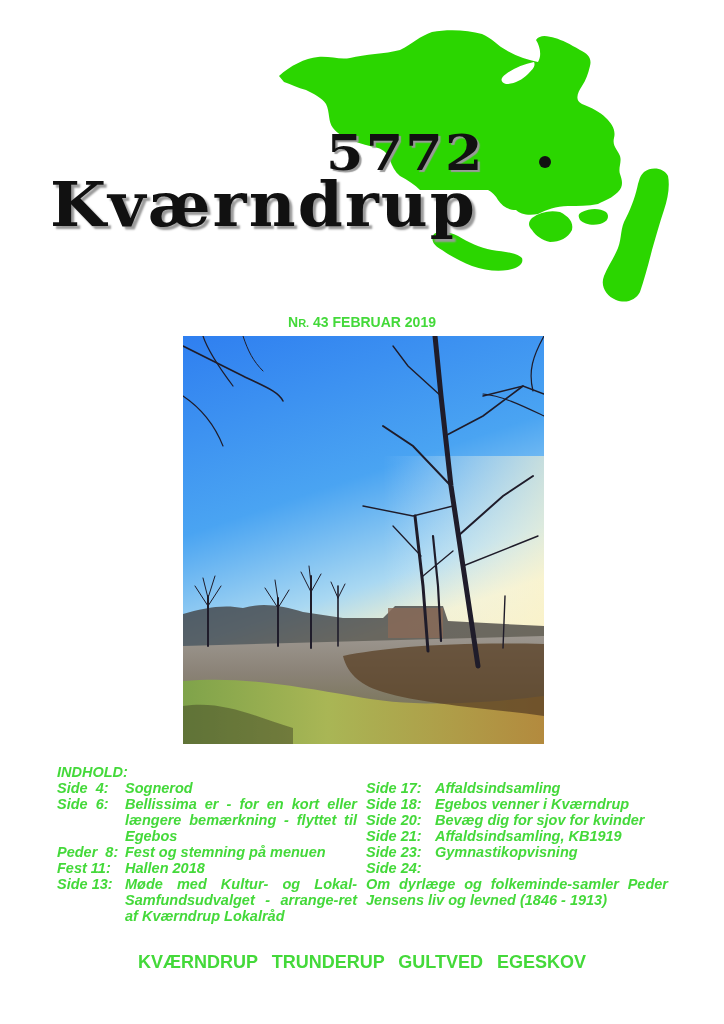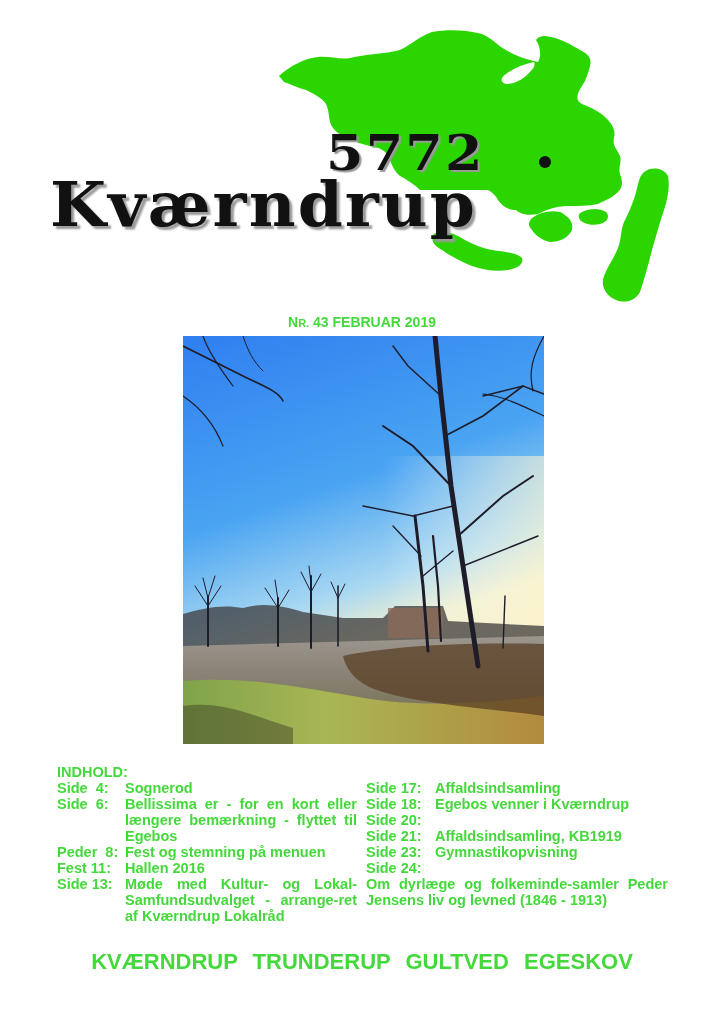--- a/index.html
+++ b/index.html
@@ -36,33 +36,33 @@
       line-height: 18px;
     }
     .issue .nr-small { font-size: 11px; }
     .photo {
       position: absolute; left: 183px; top: 336px; width: 361px; height: 408px;
       overflow: hidden;
     }
     .photo svg { display: block; }
     .toc {
       position: absolute; top: 764px; color: #44d93a; font-weight: bold;
-      font-size: 14.5px; line-height: 16px;
+      font-size: 14.5px; line-height: 16px; font-style: italic;
     }
     .toc-left { left: 57px; width: 300px; }
     .toc-right { left: 366px; width: 302px; }
     .toc-heading { height: 16px; }
     .toc-row { display: flex; }
     .toc-side { width: 68px; flex: none; white-space: pre; }
     .toc-right .toc-side { width: 69px; }
     .toc-title { flex: 1; text-align: justify; }
     .toc-title.last-left { text-align-last: left; }
     .footer {
       position: absolute; left: 0; width: 724px; top: 949px; text-align: center;
-      color: #44d93a; font-weight: bold; font-size: 22px; line-height: 26px;
+      color: #44d93a; font-weight: bold; font-size: 18px; line-height: 26px;
       word-spacing: 9px;
     }
   </style>
 </head>
 <body>
 
 <svg class="map" viewBox="0 0 724 320" width="724" height="320">
   <g fill="#2bd600">
 
     <path d="
@@ -181,39 +181,40 @@
   <div class="toc-row">
     <span class="toc-side">Side  6:</span>
     <span class="toc-title last-left">Bellissima er - for en kort eller længere bemærkning - flyttet til Egebos</span>
   </div>
   <div class="toc-row">
     <span class="toc-side">Peder  8:</span>
     <span class="toc-title last-left">Fest og stemning på menuen</span>
   </div>
   <div class="toc-row">
     <span class="toc-side">Fest 11:</span>
-    <span class="toc-title last-left">Hallen 2016</span>
+    <span class="toc-title last-left">Hallen 2018</span>
   </div>
   <div class="toc-row">
     <span class="toc-side">Side 13:</span>
     <span class="toc-title last-left">Møde med Kultur- og Lokal-Samfundsudvalget - arrange-ret af Kværndrup Lokalråd</span>
   </div>
 </div>
 
 <div class="toc toc-right" style="top:780px;">
   <div class="toc-row">
     <span class="toc-side">Side 17:</span>
     <span class="toc-title last-left">Affaldsindsamling</span>
   </div>
   <div class="toc-row">
     <span class="toc-side">Side 18:</span>
     <span class="toc-title last-left">Egebos venner i Kværndrup</span>
   </div>
   <div class="toc-row">
     <span class="toc-side">Side 20:</span>
+    <span class="toc-title last-left">Bevæg dig for sjov for kvinder</span>
   </div>
   <div class="toc-row">
     <span class="toc-side">Side 21:</span>
     <span class="toc-title last-left">Affaldsindsamling, KB1919</span>
   </div>
   <div class="toc-row">
     <span class="toc-side">Side 23:</span>
     <span class="toc-title last-left">Gymnastikopvisning</span>
   </div>
   <div class="toc-row">

